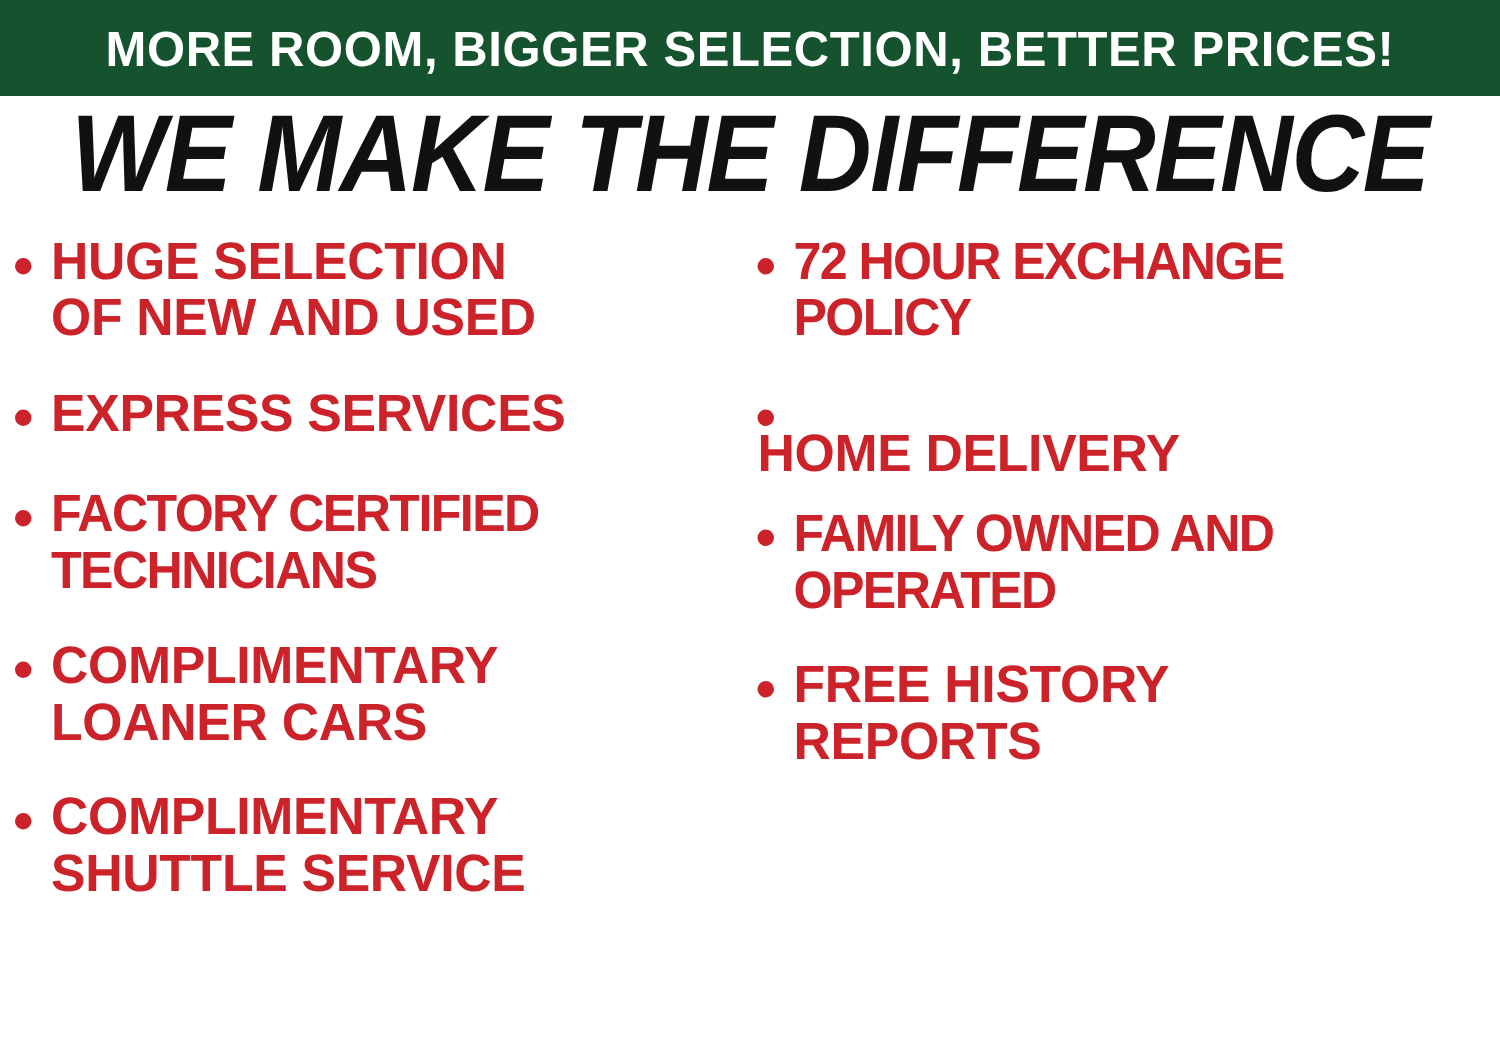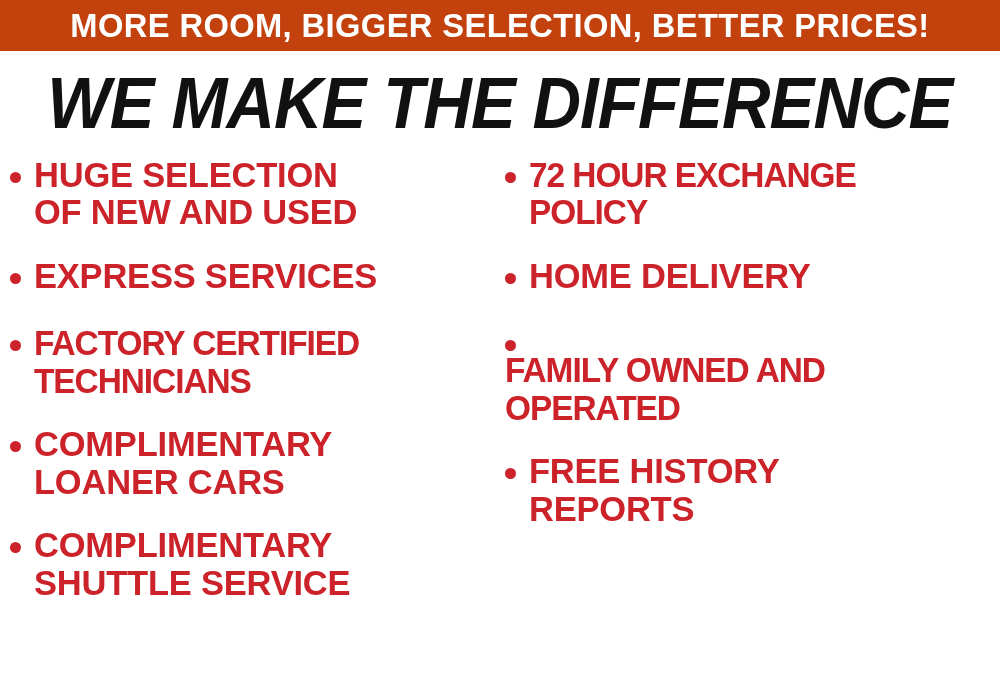--- a/index.html
+++ b/index.html
@@ -21,22 +21,22 @@
     background: #ffffff;
     box-sizing: border-box;
   }
 
   
   .banner {
     position: absolute;
     left: 0;
     top: 0;
     width: 1000px;
-    height: 51px;
-    background: #c2410c;
+    height: 64px;
+    background: #14532d;
     display: flex;
     align-items: center;
     justify-content: center;
   }
   .banner-text {
     color: #ffffff;
     font-family: "Liberation Sans", sans-serif;
     font-weight: bold;
     font-size: 33px;
     line-height: 1;
@@ -167,28 +167,28 @@
     </div>
 
     <div class="col col-right">
 
       <div class="bullet tight">
         <span class="dot"></span>
         <span class="btext">72 HOUR EXCHANGE
 POLICY</span>
       </div>
 
-      <div class="bullet" style="margin-bottom:30px;">
+      <div class="bullet" style="margin-bottom:16px;flex-direction:column;">
         <span class="dot"></span>
         <span class="btext">HOME DELIVERY</span>
       </div>
 
 
 
-      <div class="bullet tight" style="flex-direction:column;">
+      <div class="bullet tight" style="">
         <span class="dot"></span>
         <span class="btext">FAMILY OWNED AND
 OPERATED</span>
       </div>
 
       <div class="bullet">
         <span class="dot"></span>
         <span class="btext">FREE HISTORY
 REPORTS</span>
       </div>

